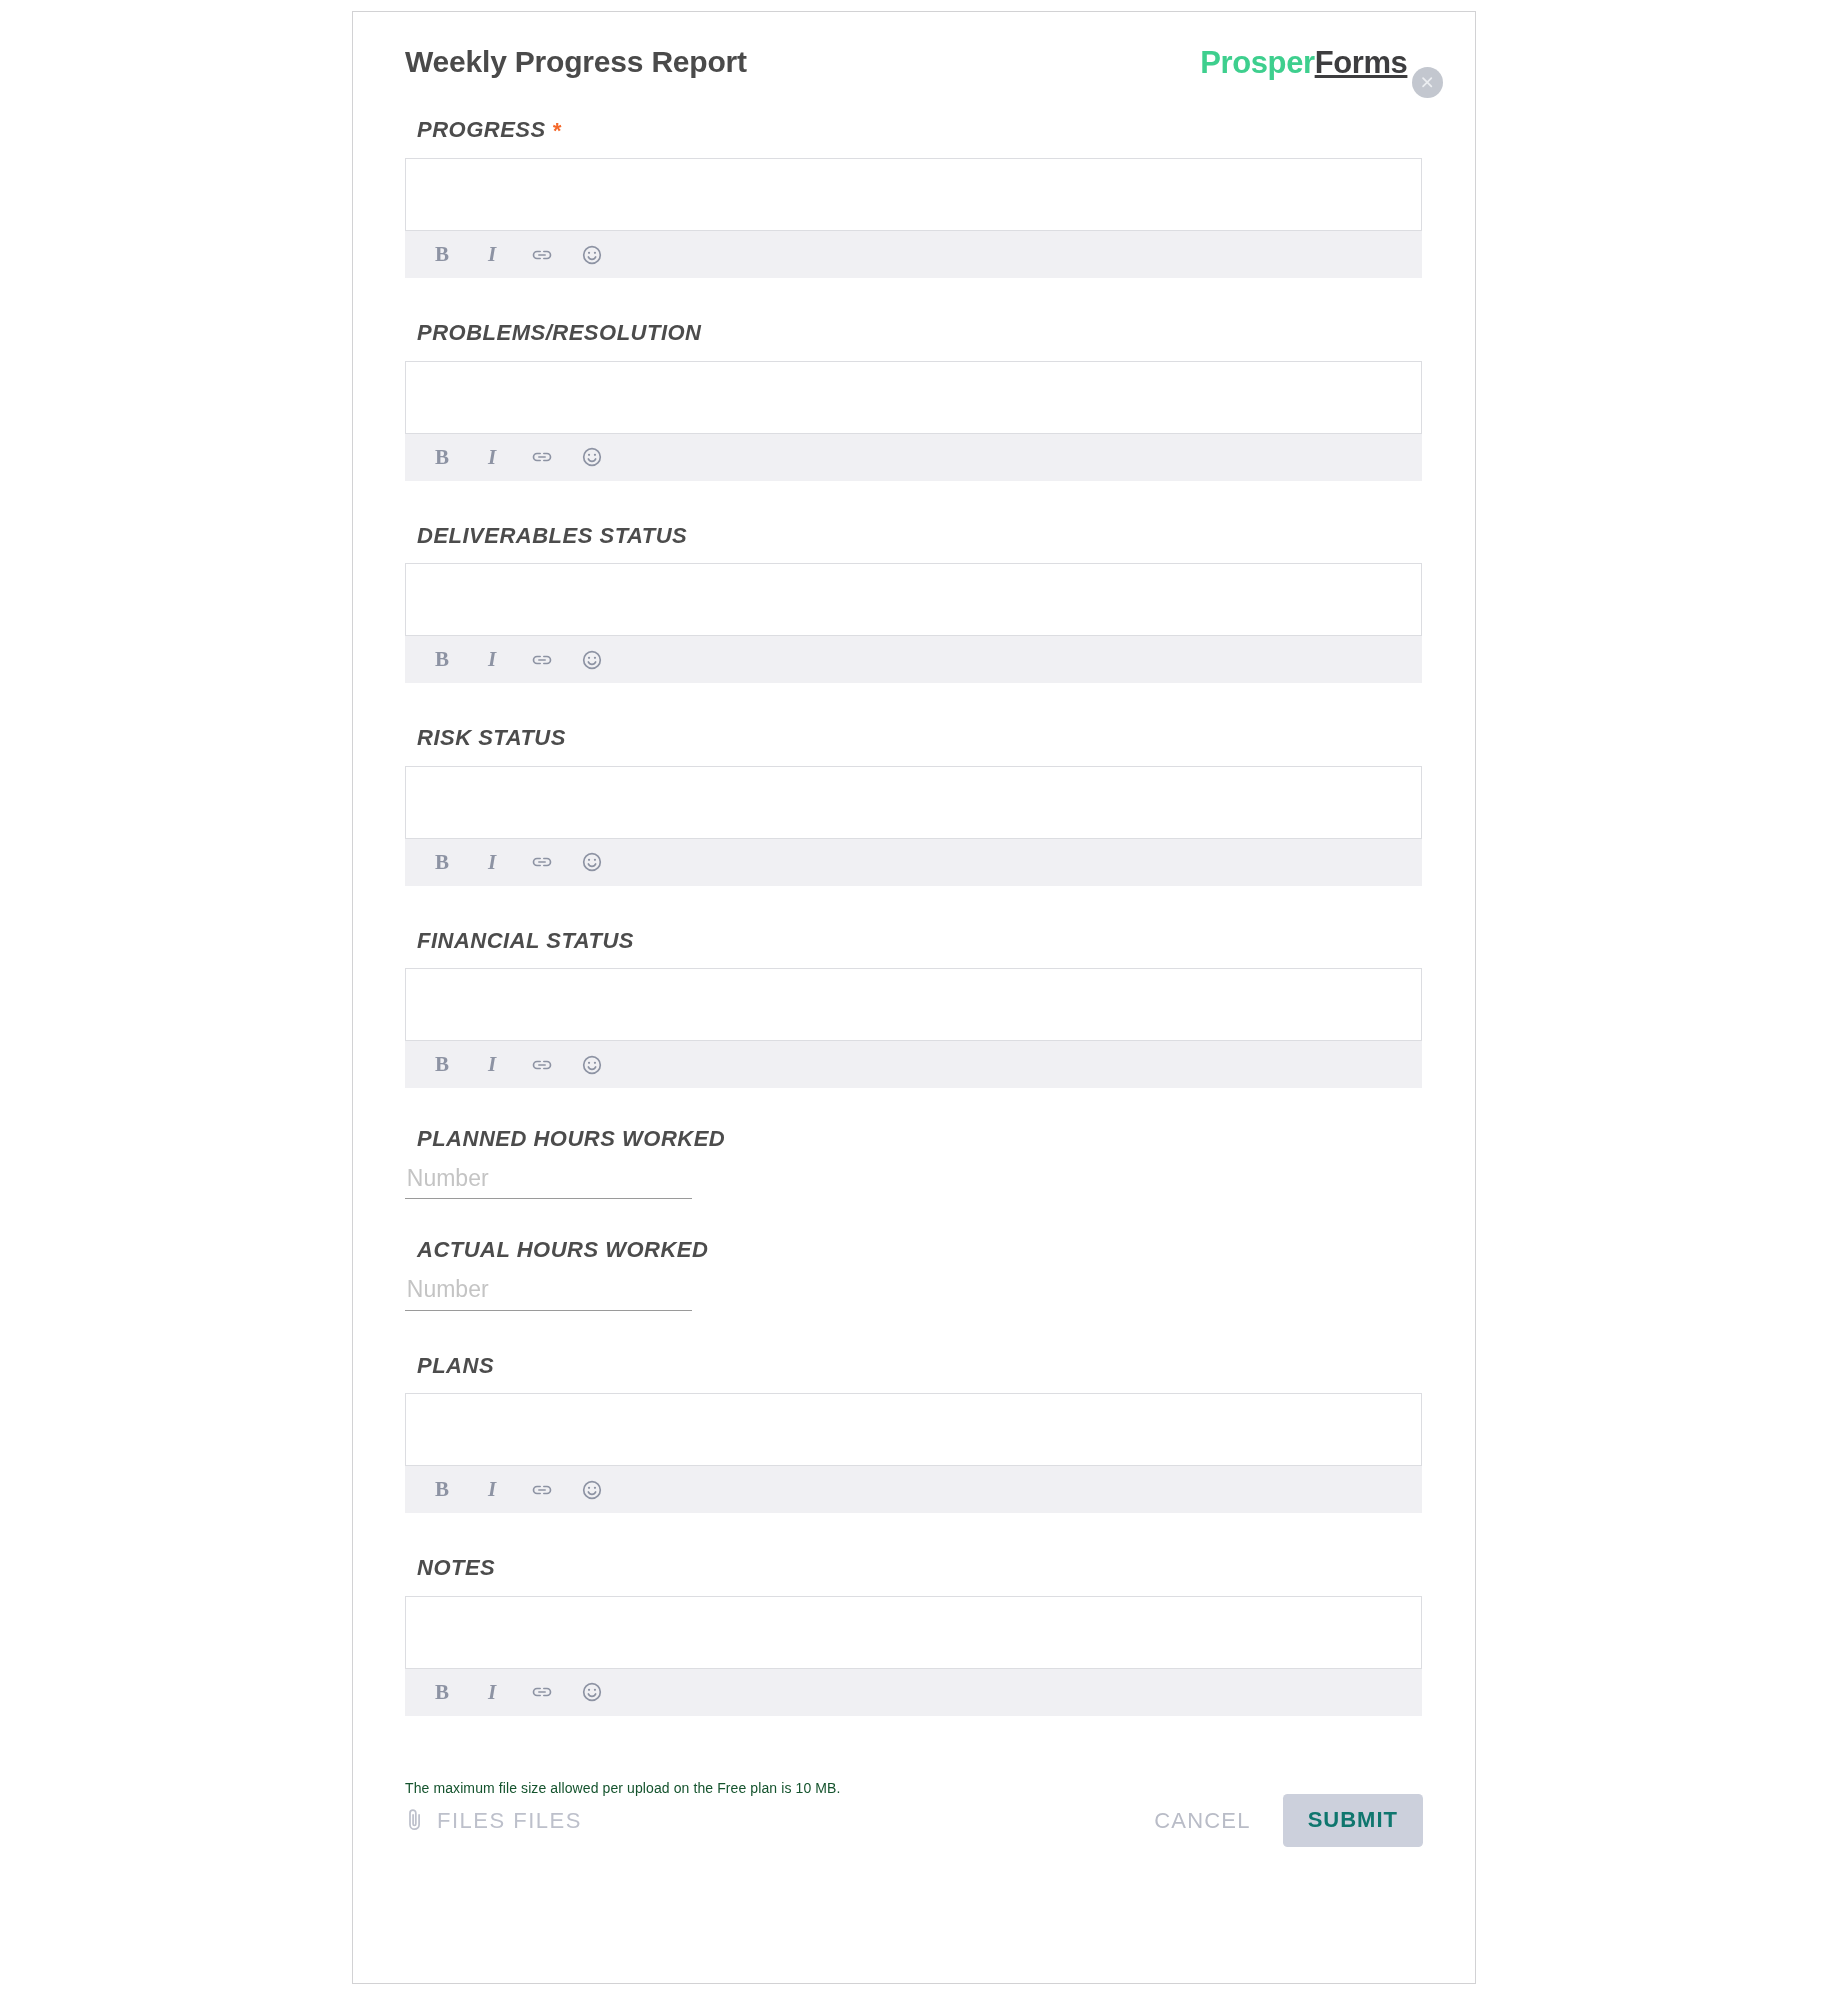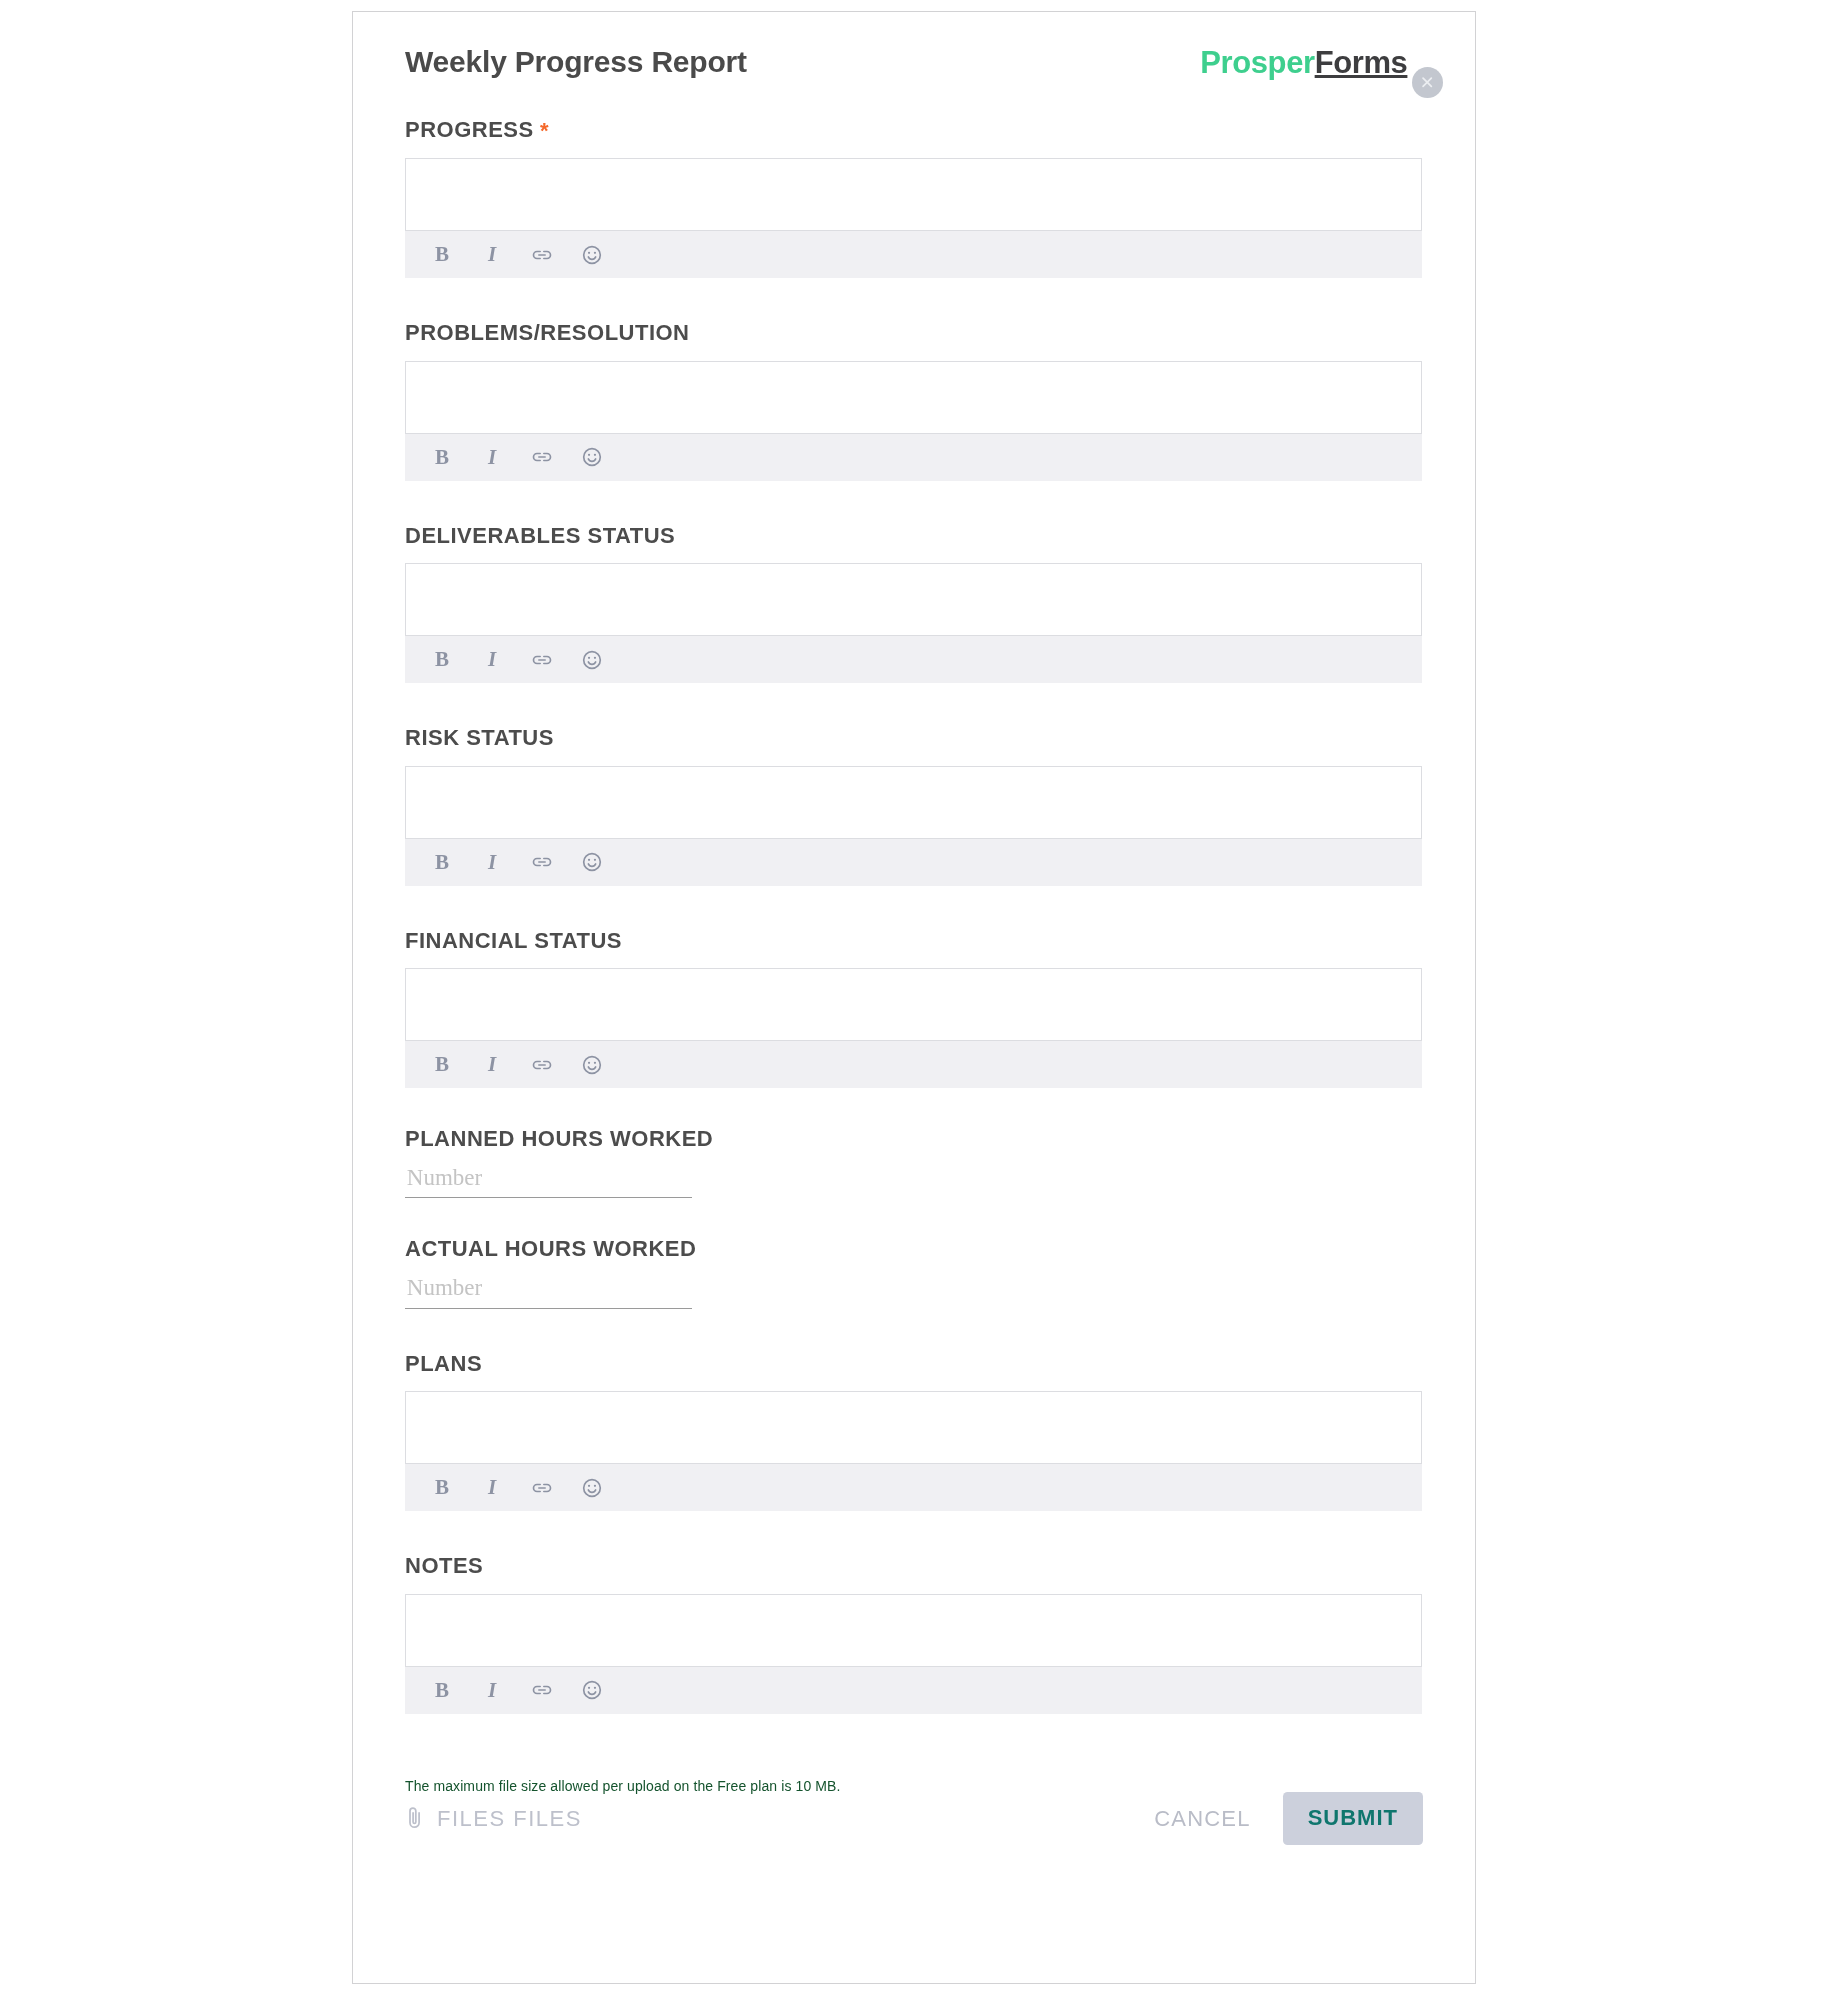--- a/index.html
+++ b/index.html
@@ -87,22 +87,23 @@
 
   
   .field { position: relative; }
 
   .field-label {
     font-size: 22px;
     font-weight: bold;
     color: #4c4c4c;
     letter-spacing: 0.5px;
     line-height: 1;
-    margin: 0;
+    margin: 12px;
     white-space: nowrap;
+    font-style: italic;
   }
   .req-star {
     color: #f4682a;
     font-size: 22px;
     font-weight: bold;
     margin-left: 6.4px;
     vertical-align: -0.9px;
   }
 
   .editor {
@@ -168,21 +169,21 @@
   .number-wrap {
     margin-top: 14.7px;
     width: 287px;
   }
   .number-input {
     width: 100%;
     border: none;
     border-bottom: 1.8px solid #9a9a9a;
     background: transparent;
     outline: none;
-    font-family: Liberation Serif, serif;
+    font-family: Liberation Sans, sans-serif;
     font-size: 23px;
     color: #404040;
     padding: 0 0 6.4px 1.8px;
     box-sizing: border-box;
     display: block;
   }
   .number-input::placeholder { color: #c4c4c4; }
 
   
   .file-note {

